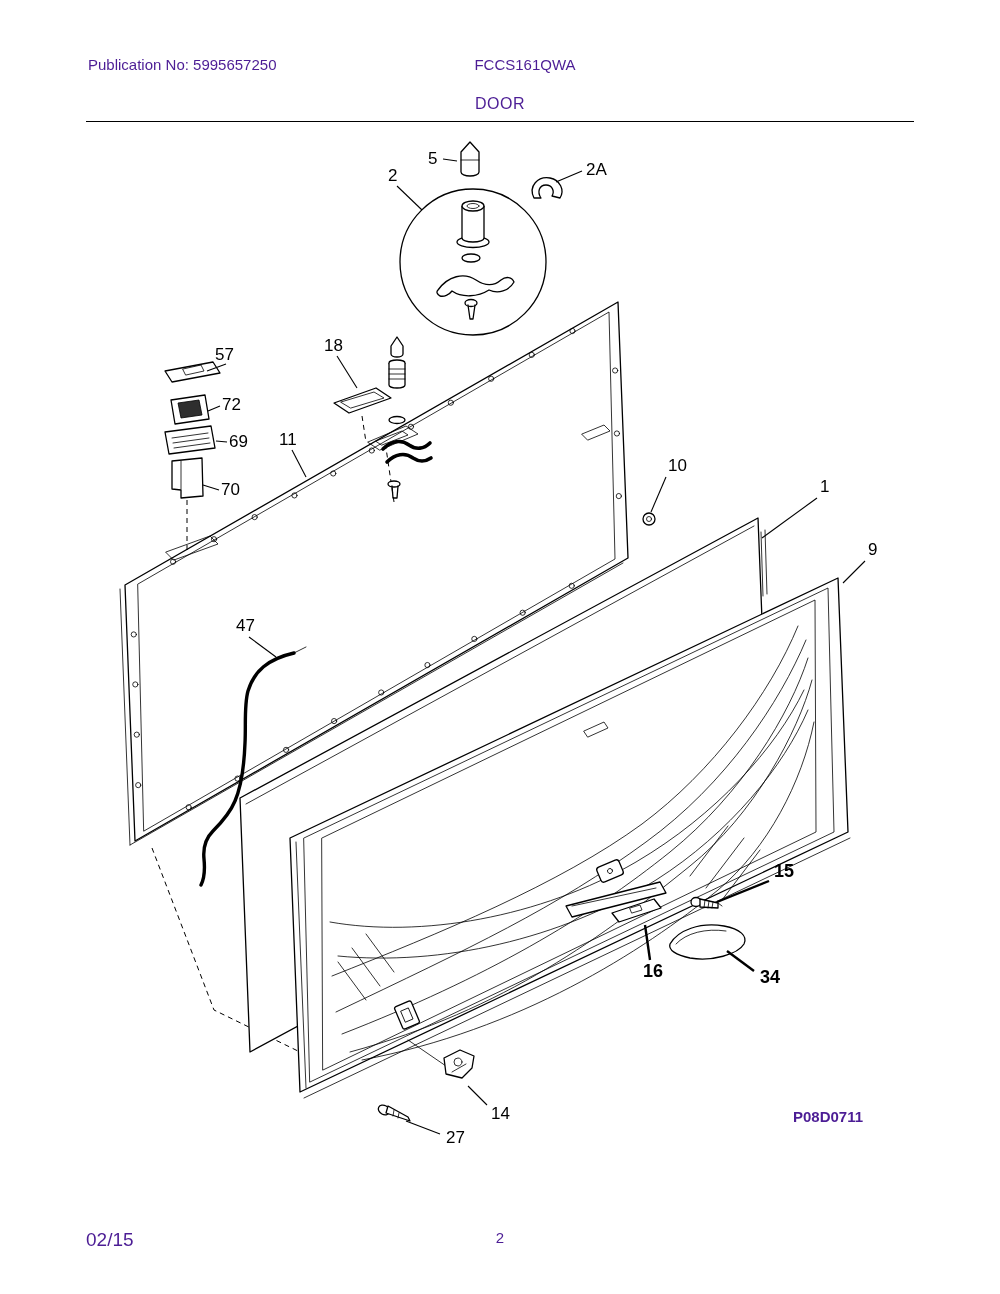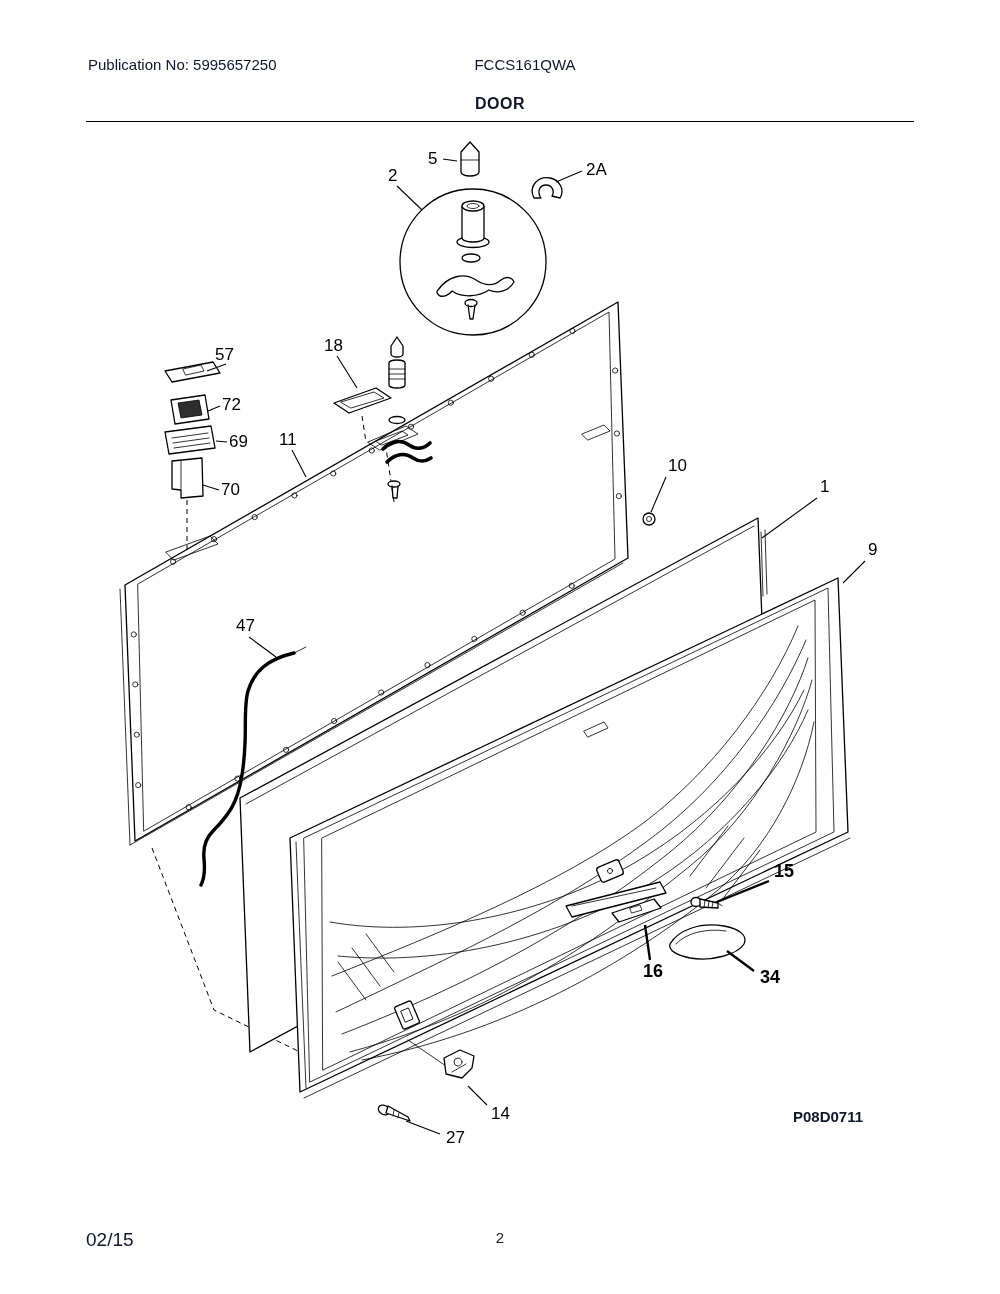--- a/index.html
+++ b/index.html
@@ -1,22 +1,22 @@
 <!DOCTYPE html>
 <html><head>
 <meta charset="utf-8">
 <style>
   html,body{margin:0;padding:0;background:#e8e8e8;}
   .page{
     position:relative;width:1000px;height:1294px;margin:0 auto;background:#fff;
-    font-family:"Liberation Sans", sans-serif;color:#0f172a;overflow:hidden;
+    font-family:"Liberation Sans", sans-serif;color:#4c1d95;overflow:hidden;
   }
   .hdr-pub{position:absolute;left:88px;top:56px;font-size:15px;}
   .hdr-model{position:absolute;left:0;top:56px;width:100%;text-align:center;font-size:15px;padding-left:25px;}
-  .hdr-title{position:absolute;left:0;top:95px;width:100%;text-align:center;font-size:16px;font-weight:bold;letter-spacing:.5px;}
+  .hdr-title{position:absolute;left:0;top:95px;width:100%;text-align:center;font-size:16px;font-weight:normal;letter-spacing:.5px;}
   .hdr-rule{position:absolute;left:86px;top:121px;width:828px;height:1px;background:#000;}
   .ftr-date{position:absolute;left:86px;top:1229px;font-size:19px;}
   .ftr-page{position:absolute;left:0;top:1229px;width:100%;text-align:center;font-size:15px;}
   .diagram-code{position:absolute;left:793px;top:1108px;font-size:15px;font-weight:bold;}
   svg.diagram{position:absolute;left:0;top:0;}
   
   .s{stroke:#000;fill:none;stroke-width:1.3;stroke-linejoin:round;stroke-linecap:round;}
   .sw{stroke:#000;fill:#fff;stroke-width:1.3;stroke-linejoin:round;}
   .t{stroke:#000;fill:none;stroke-width:.8;stroke-linejoin:round;stroke-linecap:round;}
   .d{stroke:#000;fill:none;stroke-width:1;stroke-dasharray:5 4;}

